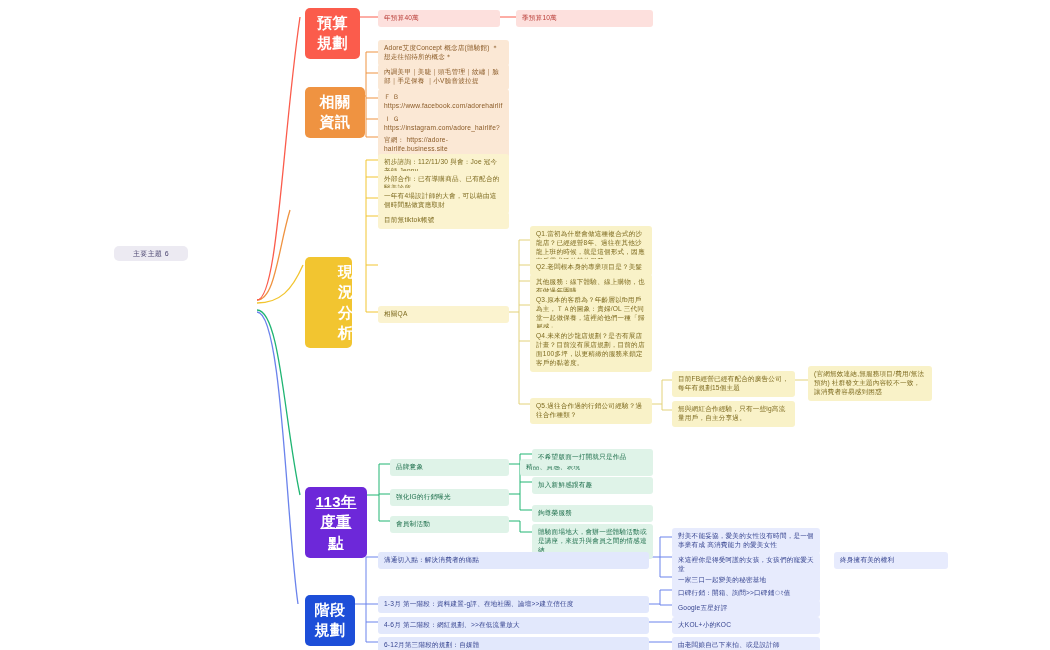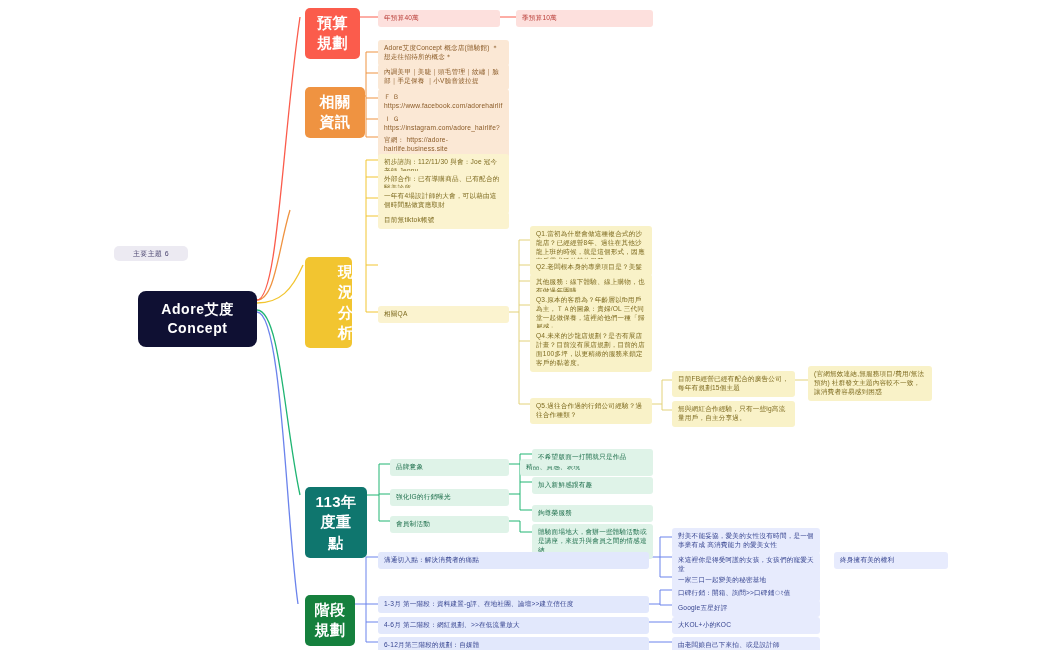--- a/index.html
+++ b/index.html
@@ -47,22 +47,22 @@
     font-size:15px;
     font-weight:bold;
     padding:5px 9px;
     border-radius:5px;
     text-align:center;
     letter-spacing:.5px;
   }
   .b-red{background:#fb5c4c;}
   .b-orange{background:#ef9341;}
   .b-yellow{background:#f2c530;padding-left:33px;}
-  .b-green{background:#0f766e;}
-  .b-blue{background:#15803d;}
+  .b-green{background:#6d28d9;text-decoration:underline;}
+  .b-blue{background:#1d4ed8;}
   
   .leaf{
     font-size:6.6px;
     padding:4px 6px;
     border-radius:3px;
   }
   .l-red{background:#fde0dd;color:#b83a34;}
   .l-orange{background:#fbe8d5;color:#8a5a26;}
   .l-yellow{background:#fbf3cf;color:#7d6a1f;}
   .l-yellow2{background:#f9f2c8;color:#7d6a1f;}
@@ -145,21 +145,20 @@
     <path d="M649,604 L660,604" stroke="#6b83ec" stroke-width="1" fill="none"></path>
     <path d="M660,590 L660,605" stroke="#6b83ec" stroke-width="1" fill="none"></path>
     <path d="M660,590 L672,590" stroke="#6b83ec" stroke-width="1" fill="none"></path>
     <path d="M660,605 L672,605" stroke="#6b83ec" stroke-width="1" fill="none"></path>
     <path d="M649,622 L672,622" stroke="#6b83ec" stroke-width="1" fill="none"></path>
     <path d="M649,642 L672,642" stroke="#6b83ec" stroke-width="1" fill="none"></path>
   </svg>
 
   <div class="node topic-badge" style="left:114px;top:246px;width:74px;">主要主題 6</div>
 
-  <div class="node central" style="left:138px;top:291px;width:119px;">Adore艾度Concept</div>
 
   <div class="node branch b-red" style="left:305px;top:8px;width:55px;">預算規劃</div>
   <div class="node leaf l-red" style="left:378px;top:10px;width:122px;">年預算40萬</div>
   <div class="node leaf l-red" style="left:516px;top:10px;width:137px;">季預算10萬</div>
 
   <div class="node branch b-orange" style="left:305px;top:87px;width:60px;">相關資訊</div>
   <div class="node leaf l-orange" style="left:378px;top:40px;width:131px;">Adore艾度Concept 概念店(體驗館) ＊想走往招待所的概念＊</div>
   <div class="node leaf l-orange" style="left:378px;top:64px;width:131px;">內調美甲｜美睫｜頭毛管理｜紋繡｜臉部｜手足保養 ｜小V臉音波拉提</div>
   <div class="node leaf l-orange" style="left:378px;top:89px;width:131px;">Ｆ Ｂ https://www.facebook.com/adorehairlife?mibextid=LQQJ4d</div>
   <div class="node leaf l-orange" style="left:378px;top:111px;width:131px;">Ｉ Ｇ https://instagram.com/adore_hairlife?igshid=OGQ5ZDc2ODk2ZA==</div>

